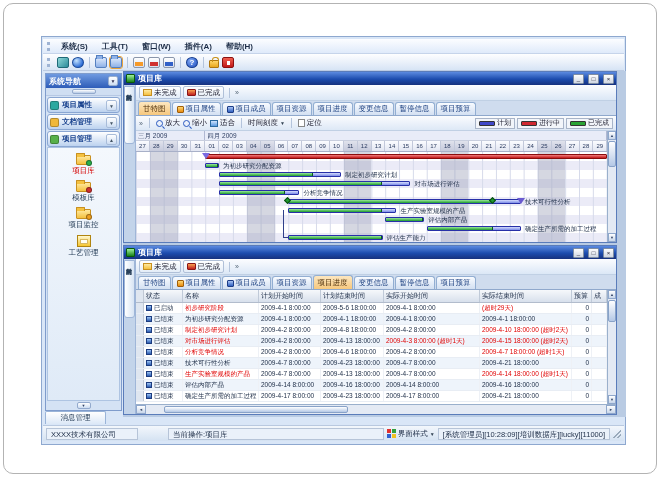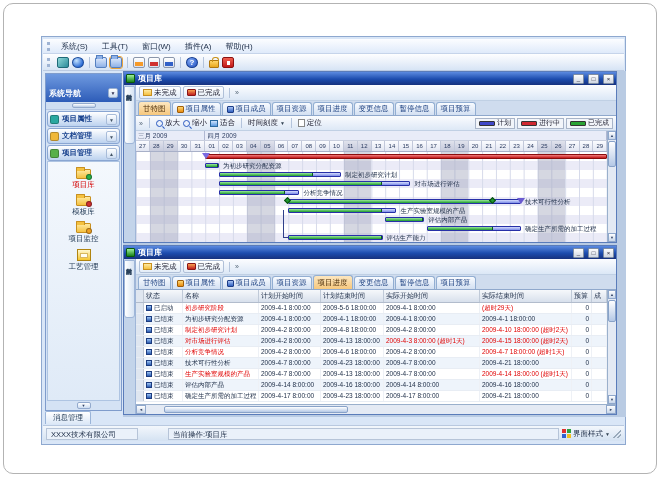--- a/index.html
+++ b/index.html
@@ -2,60 +2,60 @@
 <html><head>
 <meta charset="utf-8">
 <style>
   * { box-sizing: border-box; margin: 0; padding: 0; }
   html,body { width:660px; height:477px; background:#fff; font-family:"Liberation Sans",sans-serif; overflow:hidden; position:relative; }
   .frame { position:absolute; inset:3px; border:1px solid #b3b3b3; border-radius:10px; background:#fff; }
   .app { position:absolute; left:37px; top:32px; width:585px; height:409px; background:#d9e6f7; border:1px solid #8ea8cf; }
 
   
   .menubar { position:absolute; left:1px; top:2px; right:1px; height:15px; display:flex; align-items:center; background:linear-gradient(#fcfdff,#dfeafa); border-bottom:1px solid #c6d4ea; font-size:8px; color:#1c2c46; padding-left:4px; }
-  .menu-item { padding:2px 7px; white-space:nowrap; }
+  .menu-item { padding:2px 7px; white-space:nowrap;font-weight:bold; }
   .grip { width:3px; height:9px; border-left:3px dotted #9fb4d4; margin-right:4px; }
   .toolbar { position:absolute; left:1px; top:17px; right:1px; height:17px; display:flex; align-items:center; gap:3px; padding:0 4px; background:linear-gradient(#fefeff,#d7e4f5); border-bottom:1px solid #bccbe2; }
   .sep { width:1px; height:11px; background:#b4c4dc; margin:0 2px; }
   .ti { width:12px; height:11px; border-radius:2px; position:relative; flex:none; }
   .i-monitor { background:linear-gradient(135deg,#8fd8d8,#2a8a9a); border:1px solid #1e6a78; }
   .i-globe { border-radius:50%; background:radial-gradient(circle at 35% 30%,#c2e2ff,#2a6ad4 75%); border:1px solid #1a4a9a; }
   .i-folder { background:linear-gradient(#dce8fb,#8fb2e8); border:1px solid #5580c0; }
   .i-folder::before { content:""; position:absolute; top:-3px; left:0; width:5px; height:3px; background:#8fb2e8; border:1px solid #5580c0; border-bottom:none; }
   .hl { outline:1px solid #e8a33d; background-color:#fbdc9c; }
   .i-mail { background:linear-gradient(#ffffff,#d8e0f0); border:1px solid #8a96ab; }
   .i-mail::after { content:""; position:absolute; left:1px; right:1px; bottom:1px; height:4px; }
   .m1::after { background:#f59a2a; } .m2::after { background:#d03030; } .m3::after { background:#3060c8; }
   .i-help { border-radius:50%; background:radial-gradient(circle at 35% 30%,#7fa8f4,#2050c0); border:1px solid #143c90; color:#fff; font-size:8px; font-weight:bold; text-align:center; line-height:10px; }
   .i-lock { width:10px; height:8px; margin-top:3px; background:linear-gradient(#ffd66a,#e8a820); border:1px solid #b07810; border-radius:1px; }
   .i-lock::before { content:""; position:absolute; top:-4px; left:2px; width:5px; height:4px; border:1px solid #c8921a; border-bottom:none; border-radius:3px 3px 0 0; }
   .i-exit { background:linear-gradient(#f06050,#c01818); border:1px solid #8a1010; }
   .i-exit::after { content:""; position:absolute; left:4px; top:3px; width:3px; height:4px; background:#fff; }
 
   
   .sidebar { position:absolute; left:3px; top:36px; width:77px; height:338px; border:1px solid #7f9ccc; background:#d4e2f4; display:flex; flex-direction:column; }
-  .sb-header { height:14px; flex:none; background:linear-gradient(#6f9ae0,#2d5cb8); color:#fff; font-size:8px; font-weight:bold; display:flex; align-items:flex-start; justify-content:space-between; padding:14px 3px; }
+  .sb-header { height:14px; flex:none; background:linear-gradient(#6f9ae0,#2d5cb8); color:#fff; font-size:8px; font-weight:bold; display:flex; align-items:center; justify-content:space-between; padding:3px 3px; }
   .hdr-btn { width:10px; height:10px; background:linear-gradient(#fff,#cfdef2); border:1px solid #9ab0d0; border-radius:2px; font-size:5px; color:#335; text-align:center; line-height:9px; }
   .sb-collapse { height:8px; flex:none; display:flex; justify-content:center; align-items:center; background:#cfdef2; border-bottom:1px solid #b6c8e4; }
   .knob { width:24px; height:5px; background:linear-gradient(#ffffff,#b8cbe6); border:1px solid #93aacd; border-radius:2px; }
   .sb-group { height:16px; flex:none; margin:1px 1px 0; display:flex; align-items:center; gap:3px; padding:0 2px; background:linear-gradient(#ffffff,#bcd2ef); border:1px solid #8aa6d2; border-radius:3px; color:#1c4590; font-size:7.5px; font-weight:bold; white-space:nowrap; overflow:hidden; }
   .gi { width:9px; height:9px; border-radius:2px; border:1px solid rgba(0,0,0,.25); flex:none; }
   .g-chev { margin-left:auto; width:11px; height:11px; flex:none; border:1px solid #a8bcd9; border-radius:2px; background:linear-gradient(#fff,#cdddf2); font-size:5px; line-height:10px; text-align:center; color:#456; }
   .sb-items { flex:1; margin:0 1px; background:linear-gradient(#f4f8fd,#dfeaf7); border:1px solid #aec4e2; display:flex; flex-direction:column; align-items:center; padding-top:3px; gap:1px; overflow:hidden; }
   .sb-item { display:flex; flex-direction:column; align-items:center; width:100%; cursor:pointer; padding:1px 0; }
   .sb-item .label { font-size:7.5px; color:#223a55; margin-top:1px; white-space:nowrap; }
   .sb-item.selected .label { color:#d40000; }
   .folder { width:15px; height:10px; background:linear-gradient(#ffe9a0,#f4c140); border:1px solid #c89020; border-radius:1px; position:relative; margin-top:3px; }
   .folder::before { content:""; position:absolute; top:-3px; left:-1px; width:7px; height:3px; background:#f4c140; border:1px solid #c89020; border-bottom:none; border-radius:1px 1px 0 0; }
   .badge { position:absolute; right:-2px; bottom:-2px; width:6px; height:6px; border-radius:50%; border:1px solid rgba(0,0,0,.35); }
   .cal { width:14px; height:12px; margin-top:2px; background:linear-gradient(#fff8d0,#f6c62e); border:1px solid #b08410; position:relative; }
   .cal::after { content:""; position:absolute; left:2px; top:3px; right:2px; bottom:2px; background:#fffef2; border:1px solid #d8b860; }
   .sb-scrolldown { height:9px; flex:none; display:flex; justify-content:center; align-items:center; }
   .sc-mini { width:14px; height:7px; background:linear-gradient(#fff,#cdddf2); border:1px solid #93aacd; border-radius:2px; font-size:4px; line-height:6px; text-align:center; color:#346; }
-  .msg-tab { position:absolute; left:3px; top:374px; width:46px; height:13px; background:linear-gradient(#ffffff,#dce8f7); border:1px solid #9ab4d8; border-bottom:none; border-radius:2px 2px 0 0; font-size:7.5px; color:#223a55; text-align:center; line-height:12px; overflow:hidden; }
+  .msg-tab { position:absolute; left:3px; top:374px; width:61px; height:13px; background:linear-gradient(#ffffff,#dce8f7); border:1px solid #9ab4d8; border-bottom:none; border-radius:2px 2px 0 0; font-size:7.5px; color:#223a55; text-align:center; line-height:12px; overflow:hidden; }
 
   
   .mdi { position:absolute; left:81px; top:34px; width:503px; height:346px; background:#b9cbe3; }
   .child { position:absolute; left:0; width:494px; border:1px solid #5a7cba; background:#d7e3f3; display:flex; flex-direction:column; }
   #child1 { top:0; height:172px; } #child2 { top:174px; height:170px; }
   .titlebar { height:13px; flex:none; background:linear-gradient(#5b8ae0 0%,#1c4cae 55%,#16317e 100%); display:flex; align-items:center; padding:0 2px; gap:3px; }
   .t-icon { width:9px; height:9px; background:linear-gradient(#9cf09c,#1a821a); border:1px solid #0a5a0a; border-radius:1px; flex:none; }
   .t-text { color:#fff; font-size:8px; font-weight:bold; flex:1; white-space:nowrap; overflow:hidden; }
   .win-btn { width:11px; height:10px; flex:none; background:linear-gradient(#fdfdfd,#cfd6e2); border:1px solid #7e8da3; border-radius:1px; font-size:6px; line-height:8px; text-align:center; color:#223; margin-left:1px; }
   .child-body { flex:1; display:flex; min-height:0; }
@@ -629,17 +629,18 @@
     <span class="style-chip">
       <span class="grid-icon">
             <i></i>
             <i></i>
             <i></i>
             <i></i>
           </span>
       <span>界面样式</span>
       <span class="dd">▼</span>
     </span>
+    <span class="sb-seg">[系统管理员][10:28:09][培训数据库][lucky][11000]</span>
     <span class="resize-grip"></span>
   </div>
 
 </div>
 </div>
 
 </body></html>

